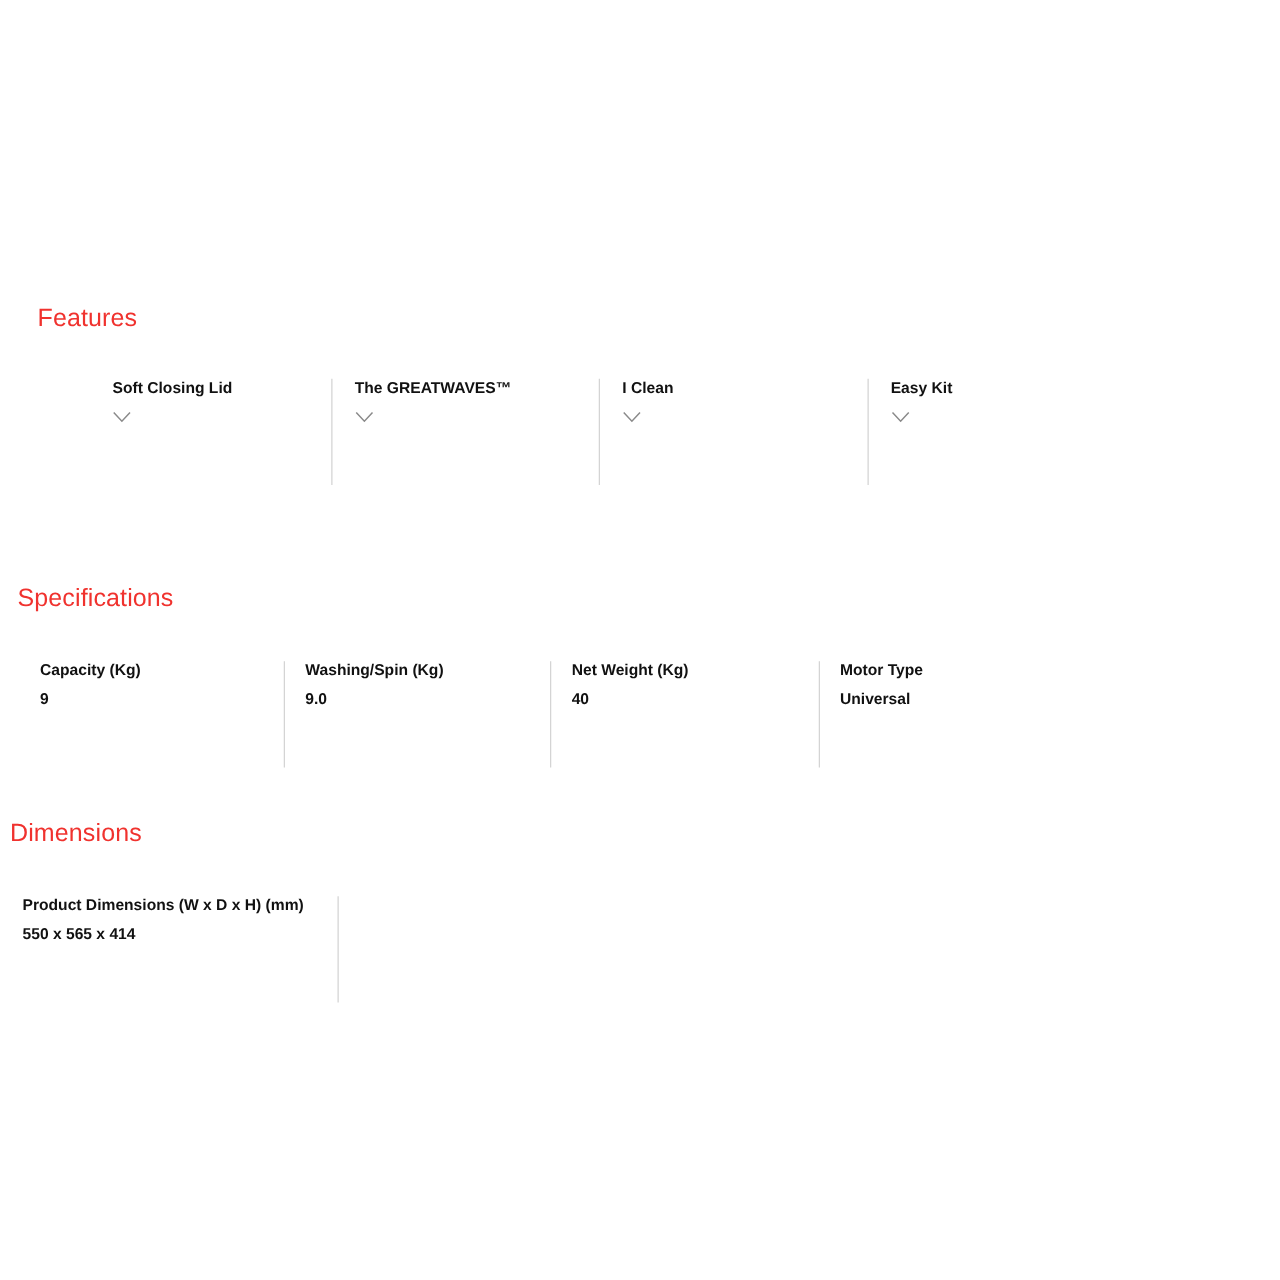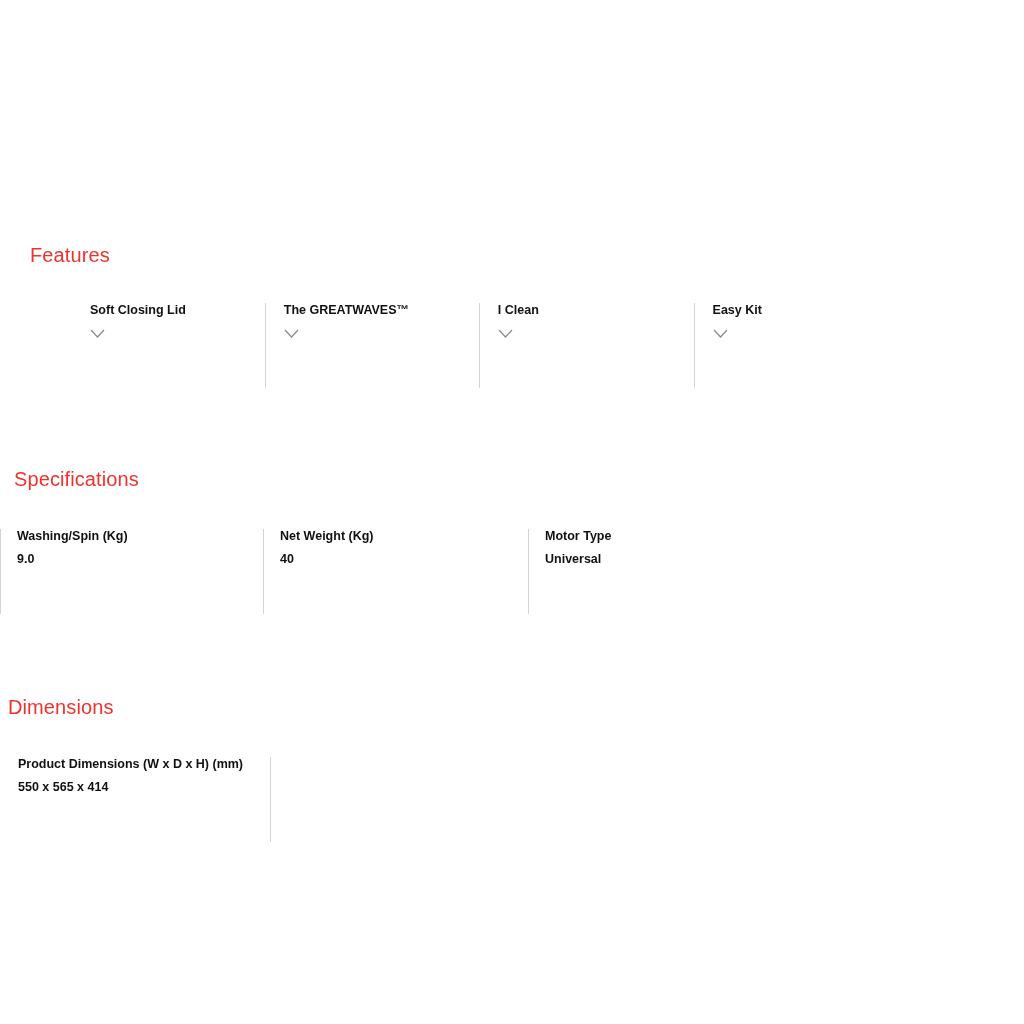--- a/index.html
+++ b/index.html
@@ -95,21 +95,21 @@
 
   
   #specifications-section { top: 452px; }
   #specifications-section .section-title { margin-left: 14px; }
   #specifications-section .cards { margin-top: 40px; height: 85px; }
   #specifications-section .card { padding-left: 17px; }
   #specifications-section .card.first { padding-left: 32px; }
   #specifications-section .card-divider { height: 85px; }
 
   
-  #dimensions-section { top: 680px; }
+  #dimensions-section { top: 640px; }
   #dimensions-section .section-title { margin-left: 8px; }
   #dimensions-section .cards { margin-top: 40px; height: 85px; }
   #dimensions-section .card { padding-left: 18px; }
   #dimensions-section .card-divider { height: 85px; left: auto; }
 </style>
 </head>
 <body>
 
 <div class="page">
 
@@ -156,20 +156,24 @@
         </span>
       </div>
 
     </div>
   </section>
 
   <section class="section" id="specifications-section">
     <h2 class="section-title">Specifications</h2>
     <div class="cards">
 
+      <div class="card first" style="width:277px;">
+        <div class="card-label">Capacity (Kg)</div>
+        <div class="card-value">9</div>
+      </div>
 
       <div class="card" style="width:263px;">
         <div class="card-divider"></div>
         <div class="card-label">Washing/Spin (Kg)</div>
         <div class="card-value">9.0</div>
       </div>
 
       <div class="card" style="width:265px;">
         <div class="card-divider"></div>
         <div class="card-label">Net Weight (Kg)</div>

